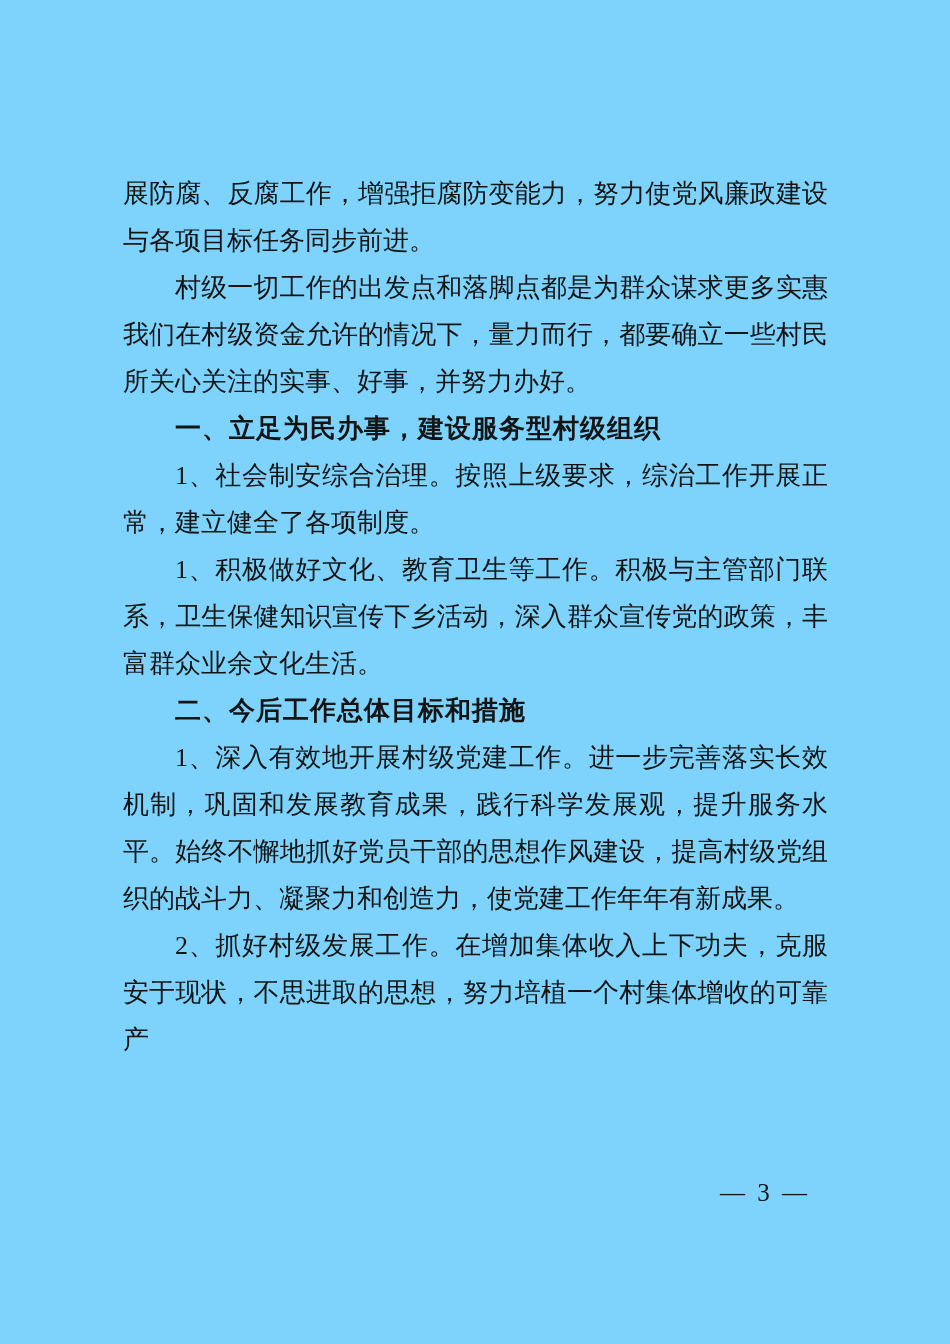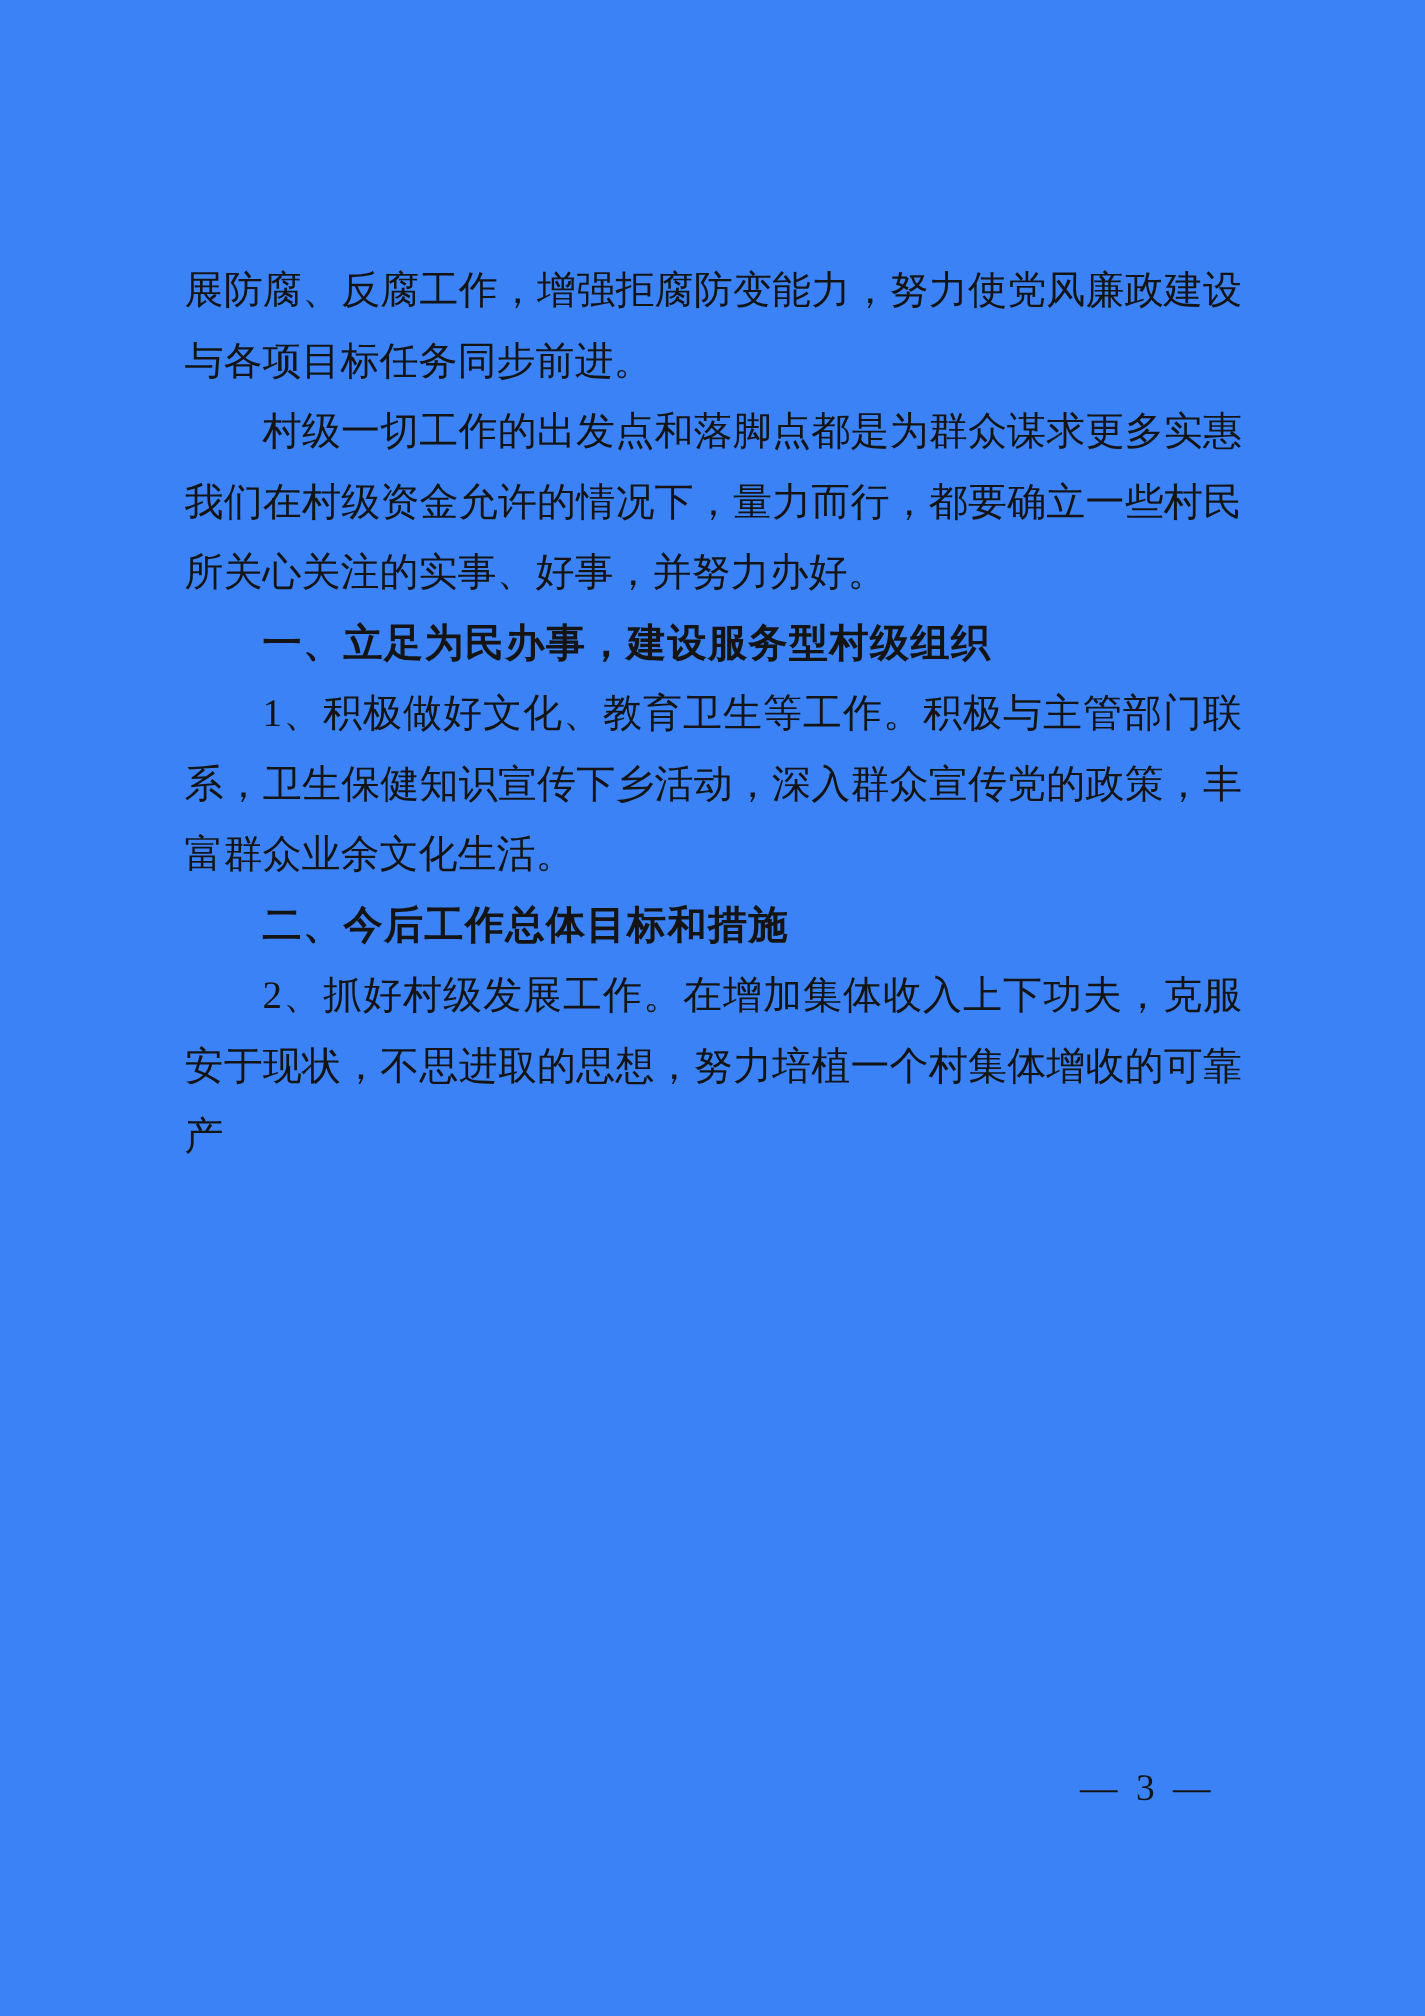--- a/index.html
+++ b/index.html
@@ -4,21 +4,21 @@
 <style>
   html, body {
     margin: 0;
     padding: 0;
     background: #ffffff;
   }
   .sheet {
     position: relative;
     width: 950px;
     height: 1344px;
-    background: #3b82f6;
+    background: #7dd3fc;
     box-sizing: border-box;
     padding: 170px 122px 0 123px;
     font-family: "Liberation Serif", "DejaVu Serif", serif;
     font-size: 26px;
     line-height: 47px;
     color: #141414;
     overflow: hidden;
   }
   .para {
     margin: 0;
@@ -49,23 +49,25 @@
 </head>
 <body>
 
 <div class="sheet">
   <p class="para cont">展防腐、反腐工作，增强拒腐防变能力，努力使党风廉政建设与各项目标任务同步前进。</p>
 
   <p class="para">村级一切工作的出发点和落脚点都是为群众谋求更多实惠我们在村级资金允许的情况下，量力而行，都要确立一些村民所关心关注的实事、好事，并努力办好。</p>
 
   <p class="para heading">一、立足为民办事，建设服务型村级组织</p>
 
+  <p class="para">1、社会制安综合治理。按照上级要求，综治工作开展正常，建立健全了各项制度。</p>
 
 
   <p class="para">1、积极做好文化、教育卫生等工作。积极与主管部门联系，卫生保健知识宣传下乡活动，深入群众宣传党的政策，丰富群众业余文化生活。</p>
 
   <p class="para heading">二、今后工作总体目标和措施</p>
 
+  <p class="para">1、深入有效地开展村级党建工作。进一步完善落实长效机制，巩固和发展教育成果，践行科学发展观，提升服务水平。始终不懈地抓好党员干部的思想作风建设，提高村级党组织的战斗力、凝聚力和创造力，使党建工作年年有新成果。</p>
 
   <p class="para">2、抓好村级发展工作。在增加集体收入上下功夫，克服安于现状，不思进取的思想，努力培植一个村集体增收的可靠产</p>
 
   <div class="pagenum">— 3 —</div>
 </div>
 
 </body></html>

